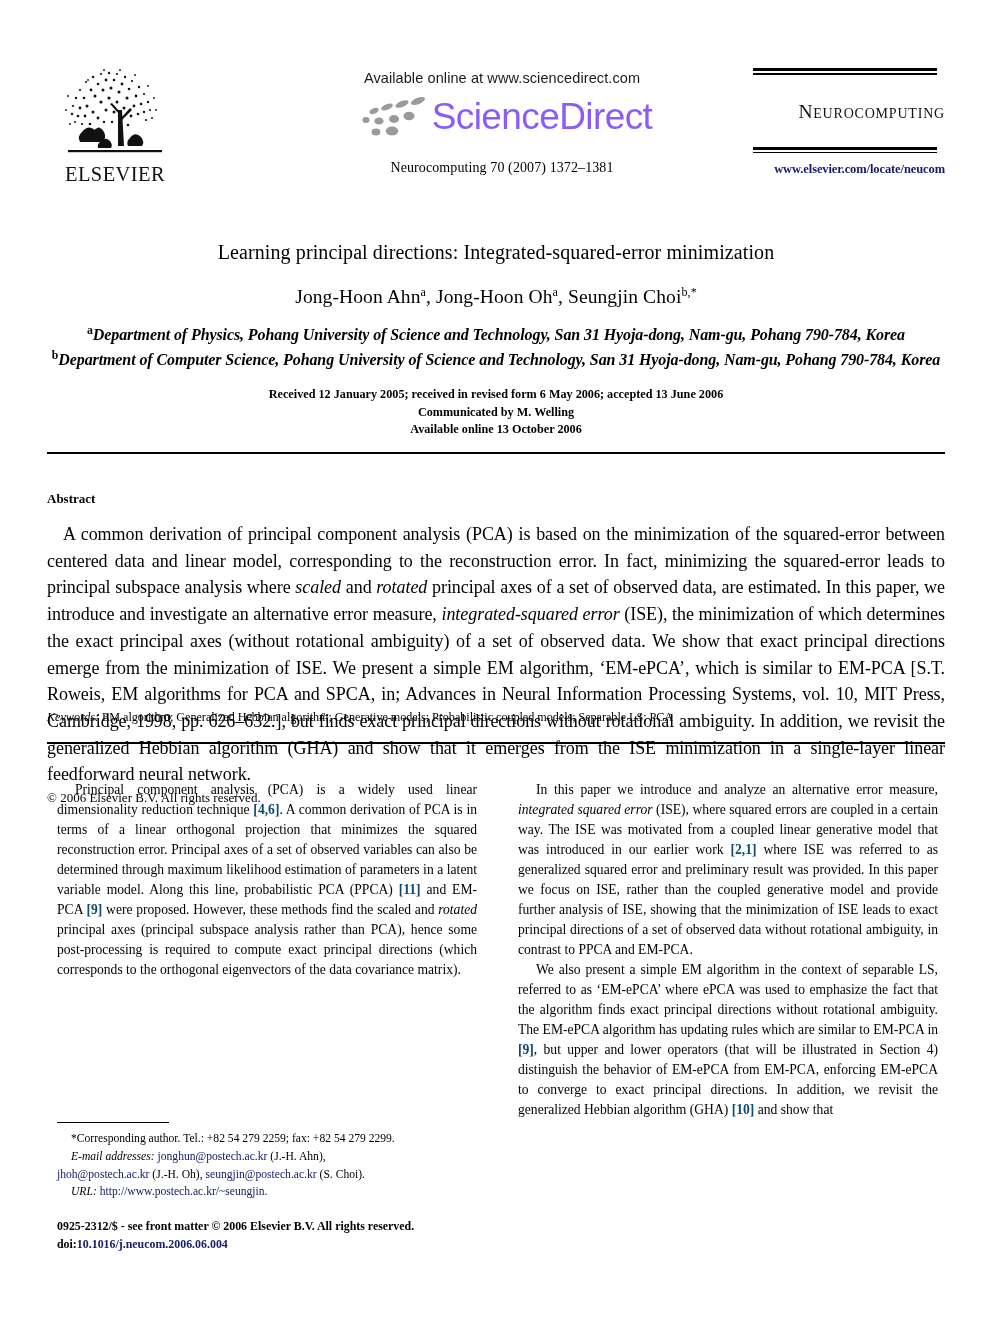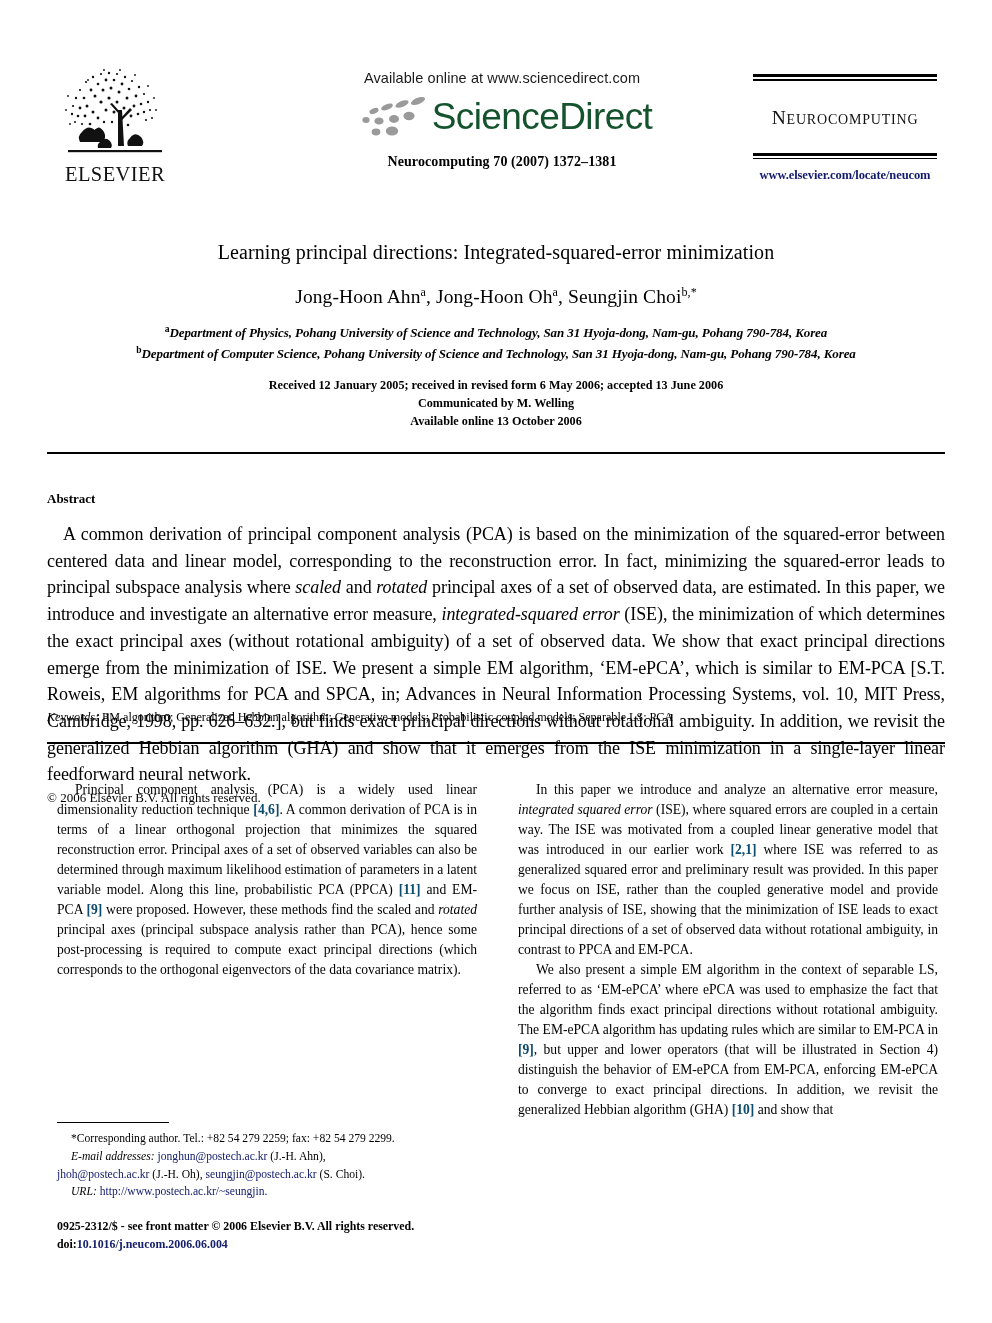--- a/index.html
+++ b/index.html
@@ -73,39 +73,39 @@
     height: 48px;
   }
   .sd-dots {
     width: 78px;
     height: 44px;
     margin-right: 2px;
   }
   .sd-word {
     font-family: "Liberation Sans", sans-serif;
     font-size: 37px;
-    color: #14532d;
+    color: #8b5cf6;
     letter-spacing: -0.6px;
     line-height: 1;
   }
   .sd-journalref {
-    margin-top: 14px;
+    margin-top: 20px;
     font-family: "Liberation Serif", serif;
-    font-weight: bold;
+    font-weight: normal;
     font-size: 14px;
     color: #000;
     letter-spacing: 0.1px;
   }
 
   .neuro-block {
     position: absolute;
     right: 0px;
-    top: 12px;
+    top: 6px;
     width: 200px;
-    text-align: center;
+    text-align: right;
   }
   .neuro-rule-top, .neuro-rule-bot {
     width: 184px;
     margin: 0 auto;
   }
   .neuro-rule-top .thick,
   .neuro-rule-bot .thick { height: 3px; background: #000; }
   .neuro-rule-top .thin,
   .neuro-rule-bot .thin  { height: 1.5px; background: #000; margin-top: 2px; }
   .neuro-title {
@@ -144,21 +144,21 @@
     margin-top: 20px;
     font-size: 19.5px;
     letter-spacing: 0.1px;
   }
   .authors sup { font-size: 0.62em; vertical-align: super; }
 
   .affils {
     margin-top: 14px;
     font-style: italic;
     font-weight: bold;
-    font-size: 13px;
+    font-size: 16px;
     line-height: 1.42;
     letter-spacing: -0.1px;
   }
   .affils sup { font-size: 0.74em; vertical-align: super; font-style: normal; }
 
   .history {
     margin-top: 14px;
     font-weight: bold;
     font-size: 12.2px;
     line-height: 1.45;

